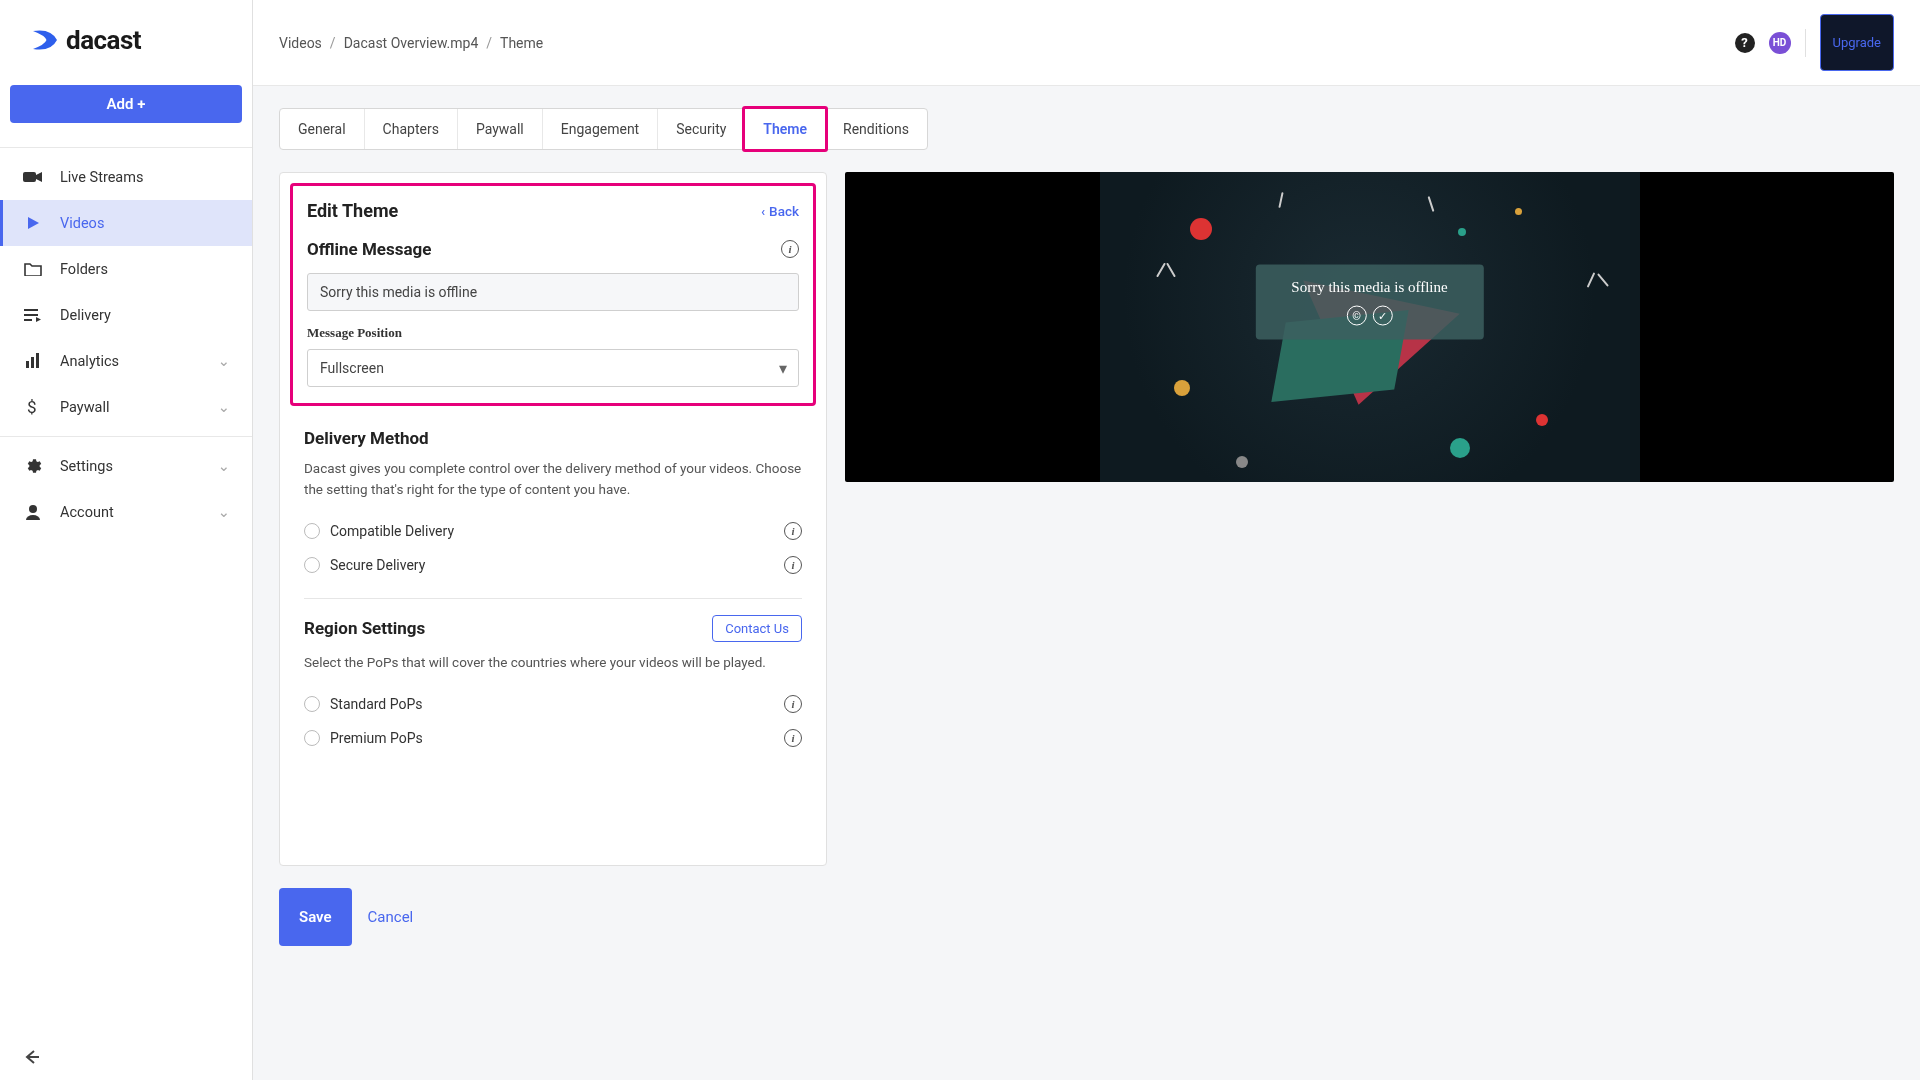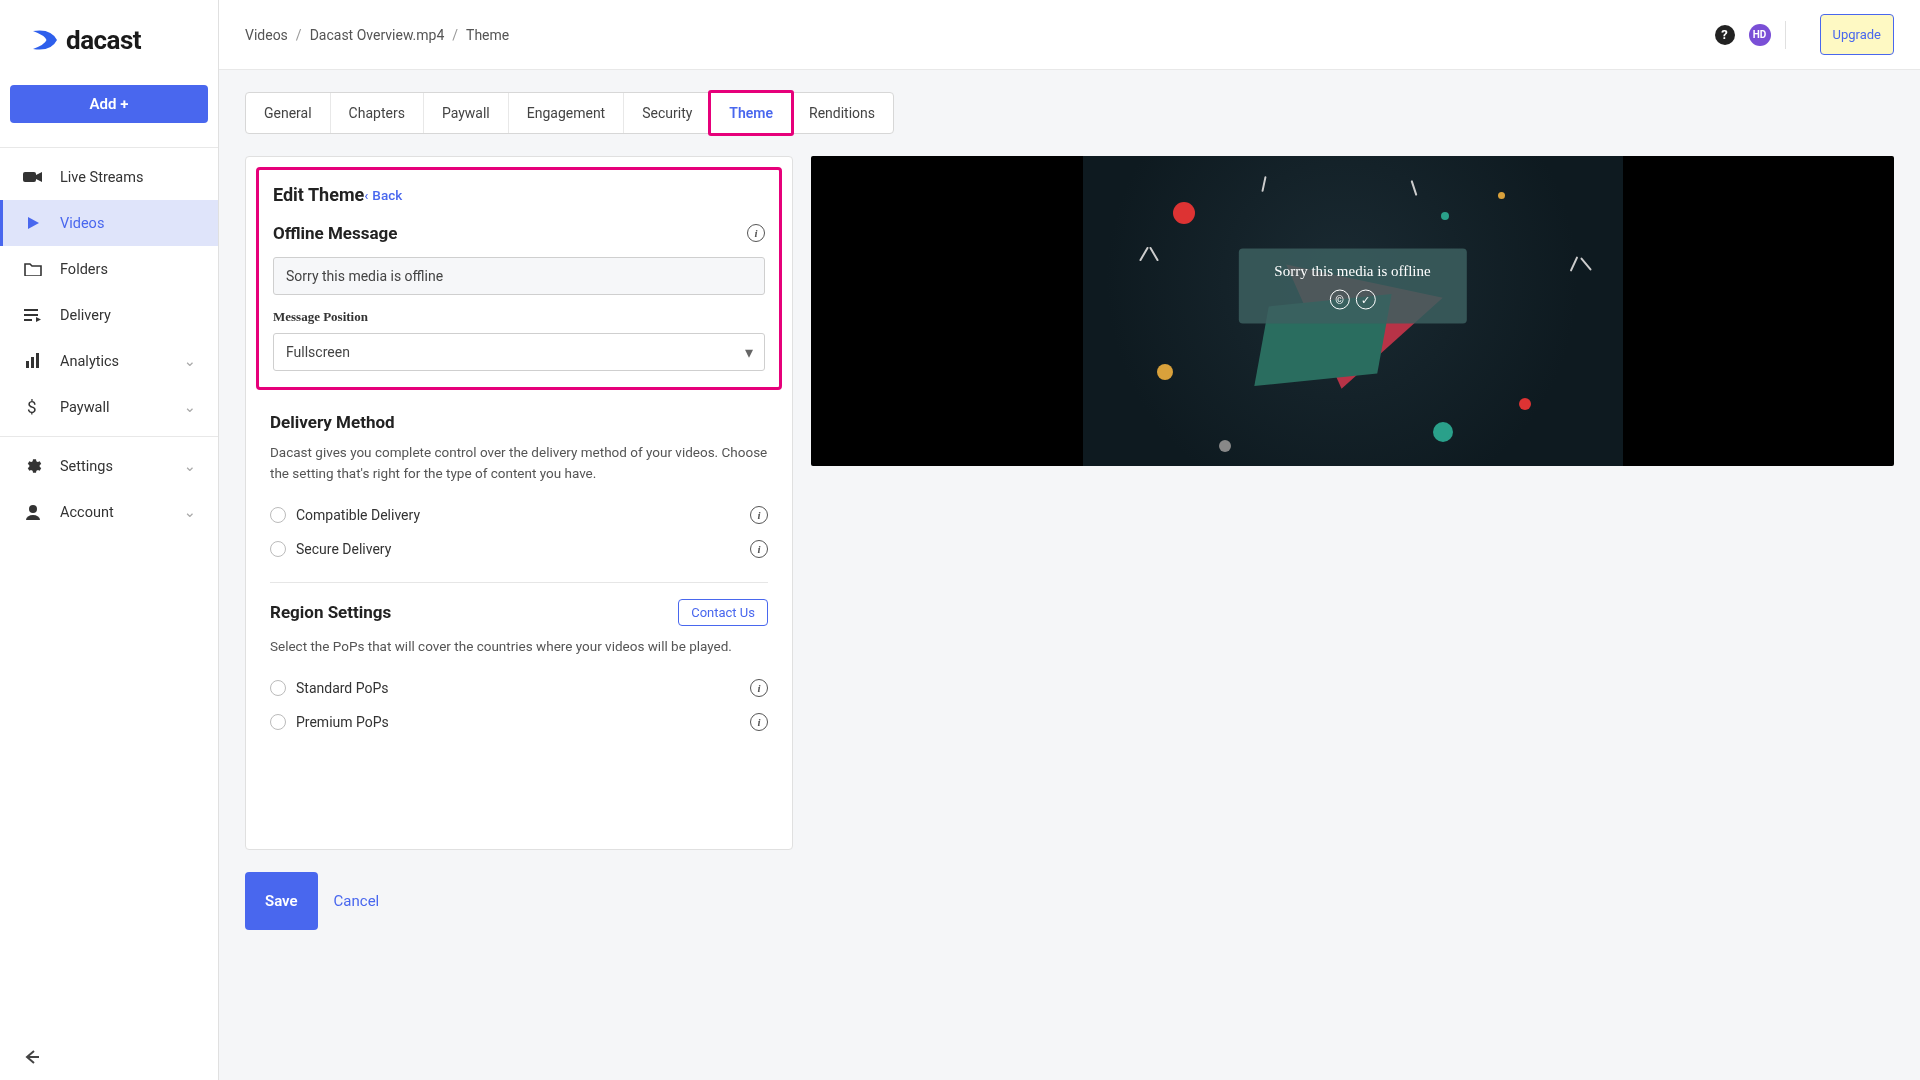--- a/index.html
+++ b/index.html
@@ -1,21 +1,21 @@
 <!DOCTYPE html>
 <html><head>
 <meta charset="utf-8">
 <style>
 * { margin: 0; padding: 0; box-sizing: border-box; font-family: -apple-system, BlinkMacSystemFont, 'Segoe UI', Roboto, Arial, sans-serif; }
 body { width: 1920px; height: 1080px; overflow: hidden; background: #f5f6f8; }
 
 .app { display: flex; width: 100%; height: 100%; }
 
 
-.sidebar { width: 219px; background: #fff; border-right: 1px solid #e0e0e0; display: flex; flex-direction: column; }
+.sidebar { width: 253px; background: #fff; border-right: 1px solid #e0e0e0; display: flex; flex-direction: column; }
 .logo-wrap { padding: 25px 20px 30px 30px; }
 .logo { display: flex; align-items: center; gap: 6px; }
 .logo-mark { width: 30px; height: 30px; }
 .logo-text { font-size: 26px; font-weight: 700; color: #1a1a1a; letter-spacing: -0.5px; }
 .add-btn { margin: 0 10px 18px 10px; height: 38px; background: #4967ee; color: #fff; border: none; border-radius: 4px; font-size: 15px; font-weight: 600; cursor: pointer; }
 .nav { flex: 1; }
 .nav-divider { height: 1px; background: #e8e8e8; margin: 6px 0; }
 .nav-item { display: flex; align-items: center; gap: 16px; padding: 12px 22px; font-size: 14.5px; color: #333; cursor: pointer; }
 .nav-item.active { background: #dfe4fa; color: #4967ee; border-left: 3px solid #4967ee; padding-left: 19px; }
 .nav-item .icon { width: 22px; height: 22px; display: flex; align-items: center; justify-content: center; }
@@ -23,36 +23,36 @@
 .collapse-arrow { padding: 14px 22px; cursor: pointer; color: #555; }
 
 
 .main { flex: 1; display: flex; flex-direction: column; }
 .topbar { display: flex; align-items: center; padding: 14px 26px; background: #fff; border-bottom: 1px solid #e8e8e8; }
 .breadcrumb { display: flex; gap: 8px; font-size: 14px; color: #555; }
 .breadcrumb .sep { color: #999; }
 .topbar-right { margin-left: auto; display: flex; align-items: center; gap: 14px; }
 .help-icon { width: 20px; height: 20px; background: #222; color: #fff; border-radius: 50%; display: flex; align-items: center; justify-content: center; font-size: 13px; font-weight: 700; cursor: pointer; }
 .avatar-badge { width: 22px; height: 22px; background: #7a4fd6; color: #fff; border-radius: 50%; display: flex; align-items: center; justify-content: center; font-size: 10px; font-weight: 700; }
-.upgrade-btn { border: 1px solid #4967ee; color: #4967ee; background: #fef9c3; padding: 12px 12px; border-radius: 4px; font-size: 13px; cursor: pointer; margin-left: 20px; }
+.upgrade-btn { border: 1px solid #4967ee; color: #4967ee; background: #0f172a; padding: 20px 12px; border-radius: 4px; font-size: 13px; cursor: pointer; }
 
 .content { padding: 22px 26px; }
 .tabs { display: inline-flex; border: 1px solid #d7d7d7; border-radius: 4px; background: #fff; margin-bottom: 22px; }
 .tab { padding: 12px 18px; font-size: 14px; color: #444; cursor: pointer; border-right: 1px solid #e8e8e8; }
 .tab:last-child { border-right: none; }
 .tab.active { color: #4967ee; font-weight: 600; }
 .tab-highlight-box { display: inline-block; border: 3px solid #e6007a; border-radius: 3px; margin: -3px; }
 
 .panels { display: flex; gap: 18px; align-items: flex-start; }
 
 .form-card { width: 548px; background: #fff; border: 1px solid #e0e0e0; border-radius: 4px; padding: 0; }
 .form-highlight { border: 3px solid #e6007a; border-radius: 4px; margin: 10px; padding: 14px 14px 16px 14px; }
 .form-rest { padding: 0 24px 20px 24px; }
 
-.ft-head { display: flex; align-items: center; margin-bottom: 18px; }
+.ft-head { display: flex; align-items: center; justify-content: space-between; margin-bottom: 18px; gap: 30px; }
 .ft-title { font-size: 18px; font-weight: 700; color: #222; }
 .back-link { color: #4967ee; font-size: 13.5px; font-weight: 500; display: flex; align-items: center; gap: 4px; cursor: pointer; }
 
 .section-head { display: flex; align-items: center; justify-content: space-between; margin-bottom: 14px; }
 .section-title { font-size: 17px; font-weight: 700; color: #222; }
 .info-icon { width: 18px; height: 18px; border: 1.5px solid #555; border-radius: 50%; display: flex; align-items: center; justify-content: center; font-size: 11px; font-weight: 700; color: #555; cursor: pointer; font-family: Georgia, serif; font-style: italic; }
 
 .text-input { width: 100%; border: 1px solid #cfcfcf; background: #f6f7f9; padding: 10px 12px; font-size: 14px; border-radius: 3px; color: #444; }
 .field-label { font-size: 13px; font-weight: 600; color: #333; margin: 14px 0 8px 0; display: block; font-family: Liberation Serif, serif; }
 .select-wrap { position: relative; }

